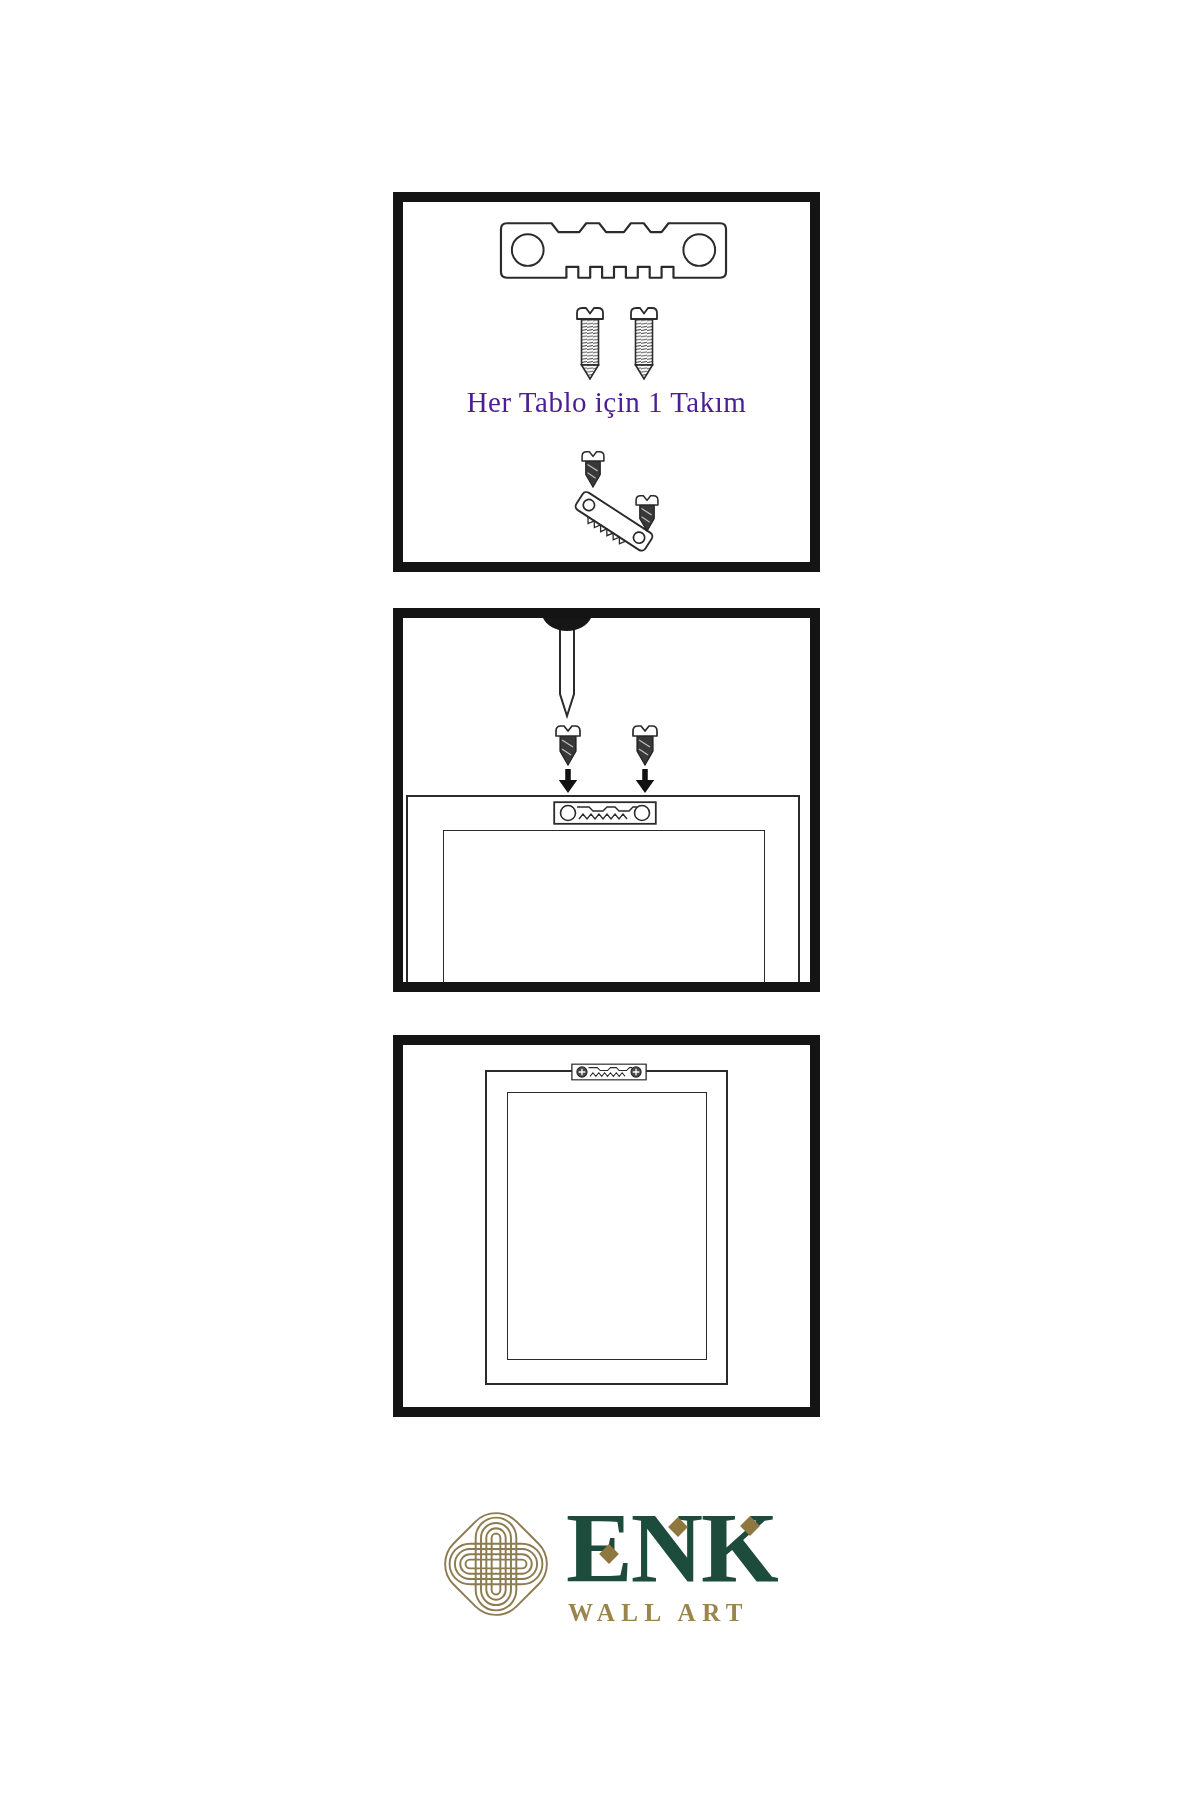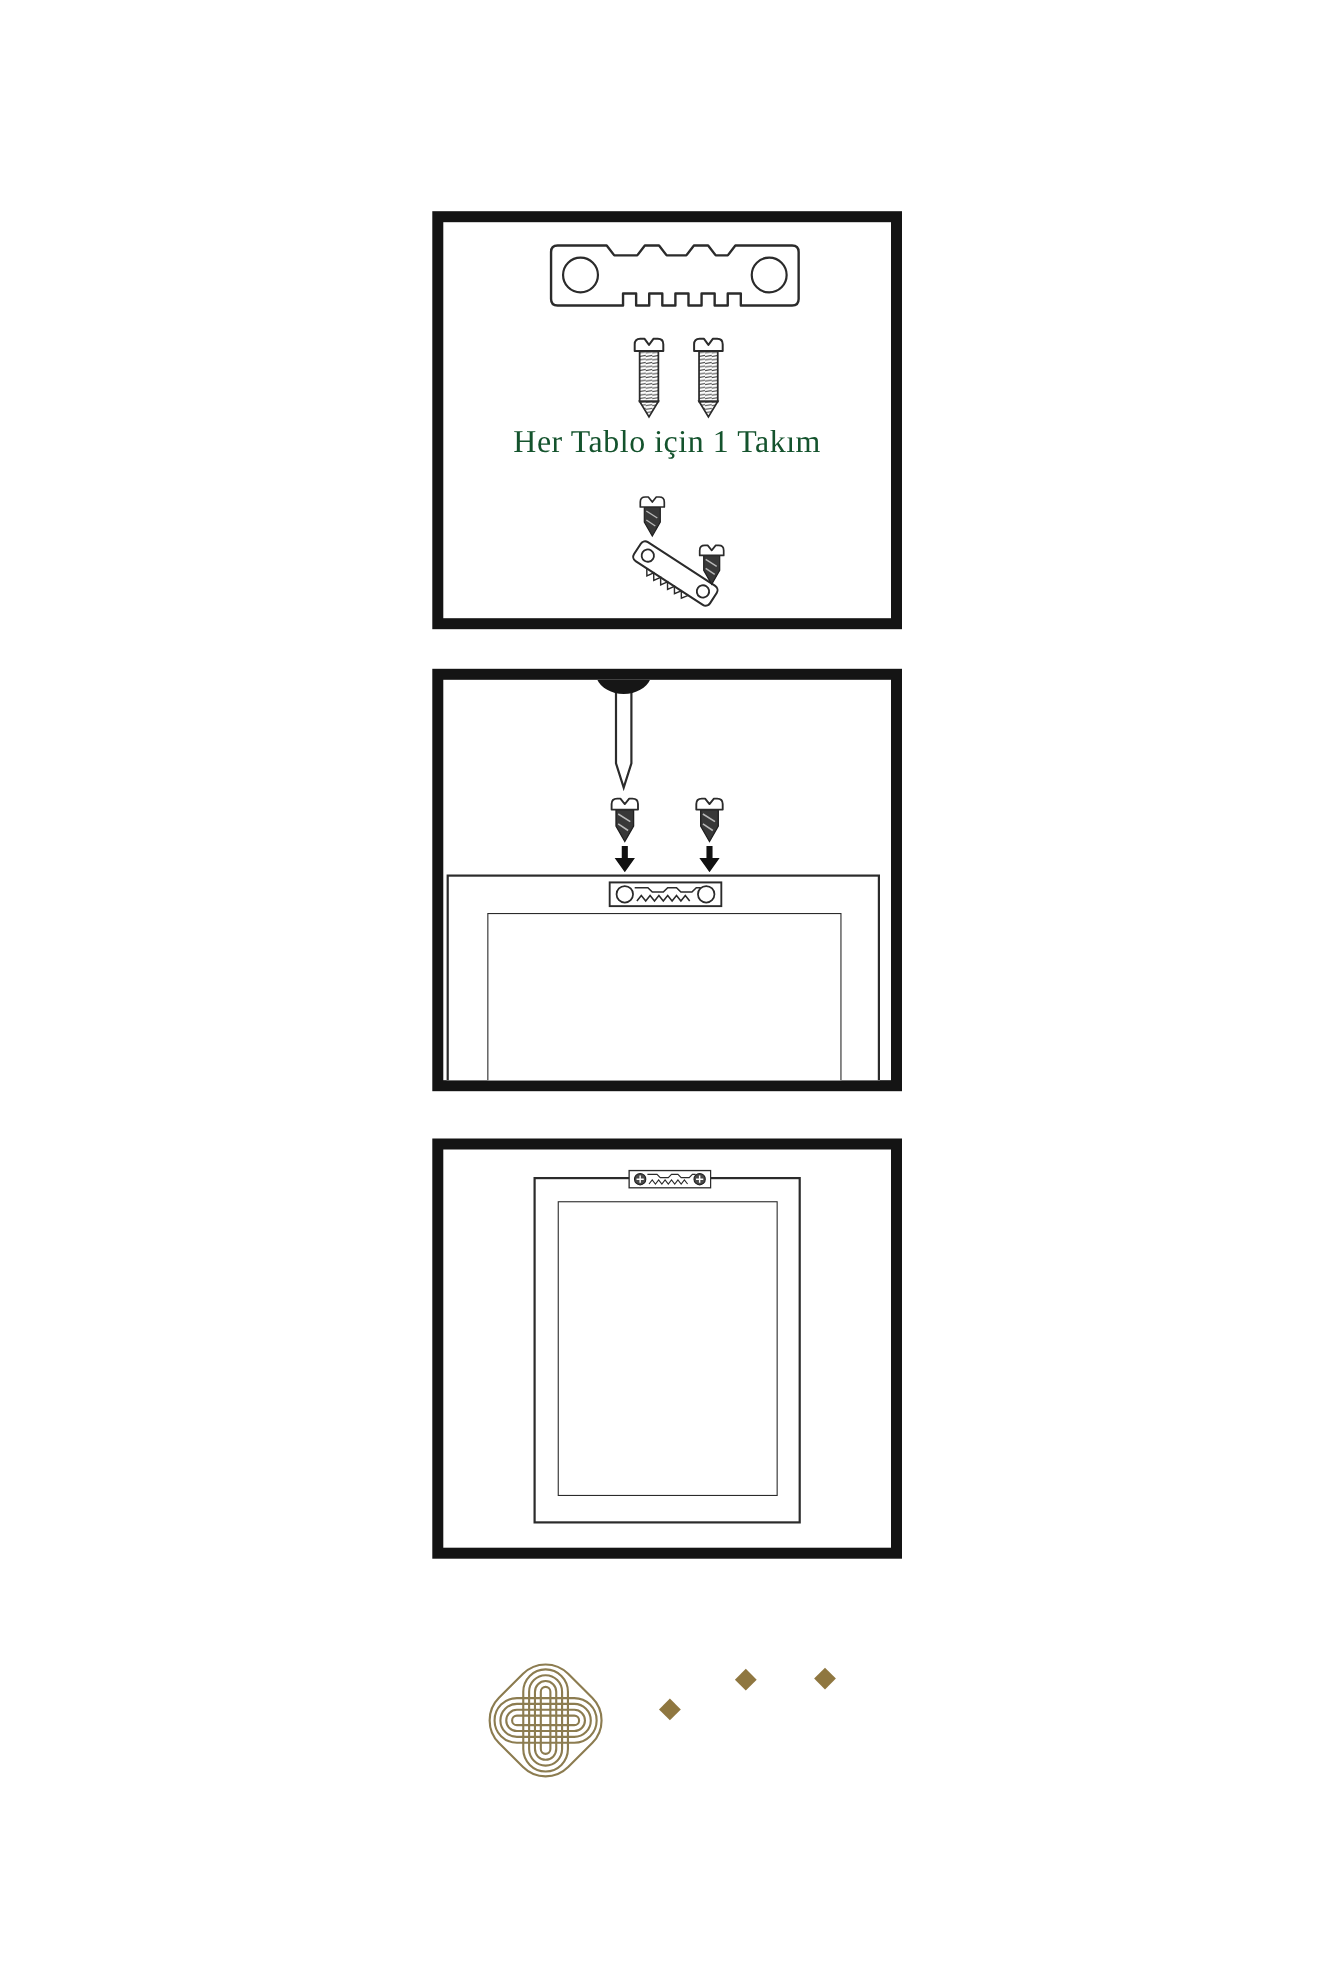--- a/index.html
+++ b/index.html
@@ -7,21 +7,21 @@
   .canvas{position:absolute;inset:0;background:#ffffff;overflow:hidden;}
 
   
   .panel{position:absolute;left:393px;width:427px;border:10px solid #141414;background:#fff;box-sizing:border-box;}
   .p1{top:192px;height:380px;}
   .p2{top:608px;height:384px;overflow:hidden;}
   .p3{top:1035px;height:382px;}
   .panel .abs{position:absolute;}
 
   .caption{position:absolute;left:0;top:184px;width:100%;text-align:center;
-           font-size:29px;letter-spacing:.5px;color:#14532d;font-weight:400;}
+           font-size:29px;letter-spacing:.5px;color:#4c1d95;font-weight:400;}
 
   
   .rect-draw{position:absolute;border:2.5px solid #2b2b2b;background:#fff;box-sizing:border-box;}
   .rect-thin{position:absolute;border:1.8px solid #2b2b2b;background:#fff;box-sizing:border-box;}
 
   
   .logo{position:absolute;left:438px;top:1498px;width:380px;height:150px;}
   .knot{position:absolute;left:0;top:7px;}
   .wordmark{position:absolute;left:128px;top:0;width:250px;}
   .enk{font-family:"Liberation Serif",serif;font-weight:700;font-size:100px;line-height:1;
@@ -176,19 +176,23 @@
     <svg class="abs" style="left:168px;top:17px" width="76" height="20" viewBox="0 0 104 24">
         <use href="#plate-screwed"></use>
       </svg>
   </section>
 
   <div class="logo">
     <svg class="knot" width="116" height="118" viewBox="0 0 120 120">
         <use href="#knot"></use>
       </svg>
 
+    <div class="wordmark">
+      <div class="enk">ENK</div>
+      <div class="wallart">WALL ART</div>
+    </div>
 
     <span class="dia" style="left:164px;top:49px"></span>
     <span class="dia" style="left:233px;top:22px"></span>
     <span class="dia" style="left:305px;top:21px"></span>
   </div>
 
 </div>
 
 </body></html>

